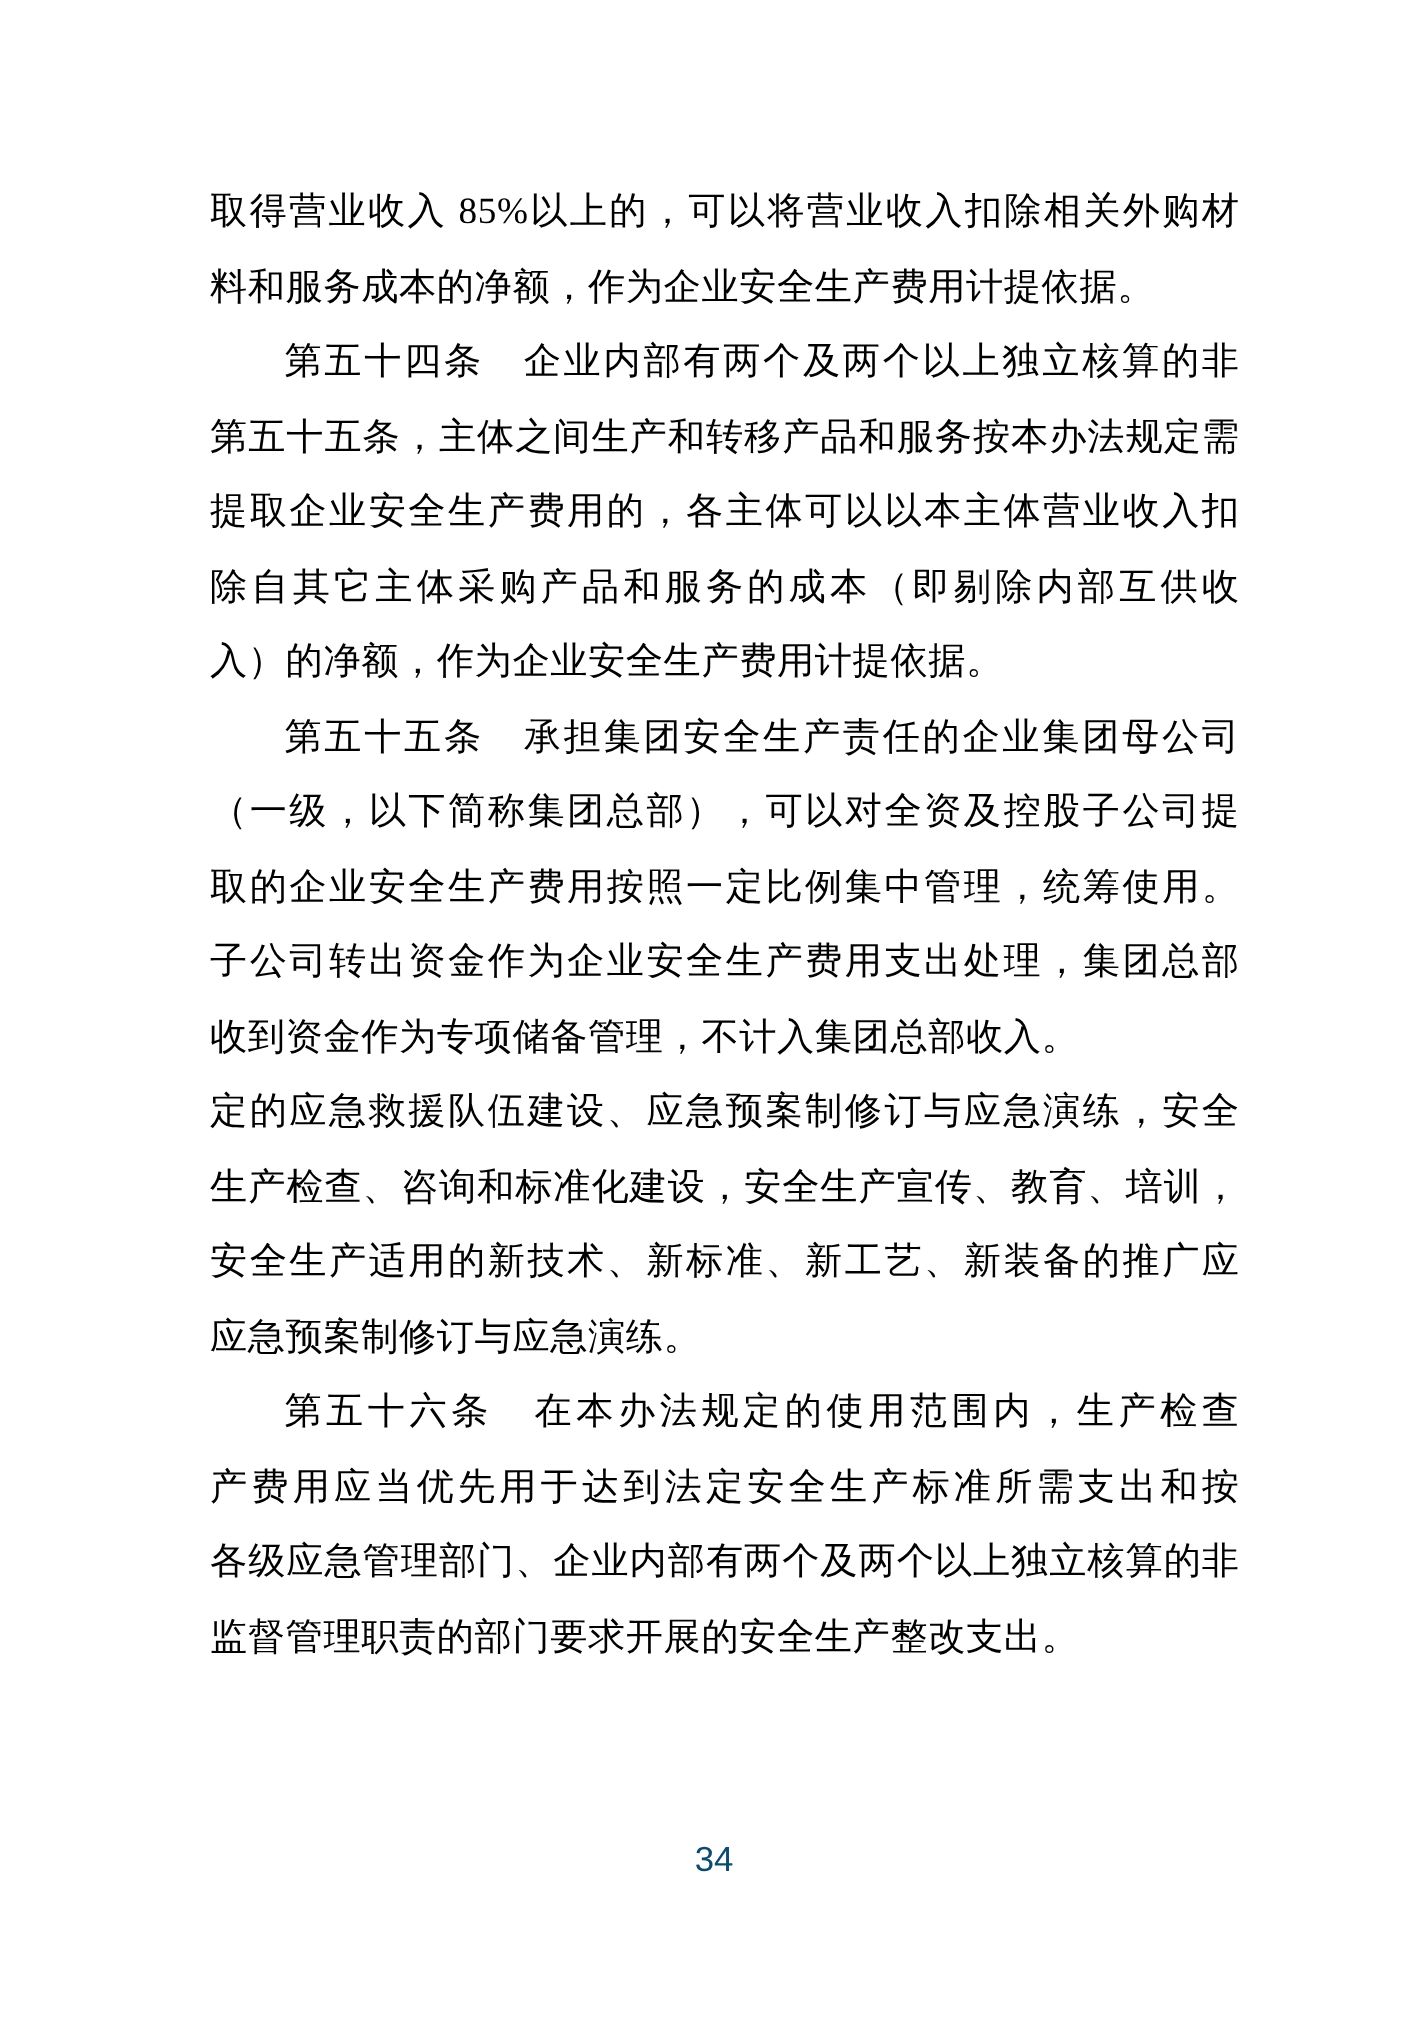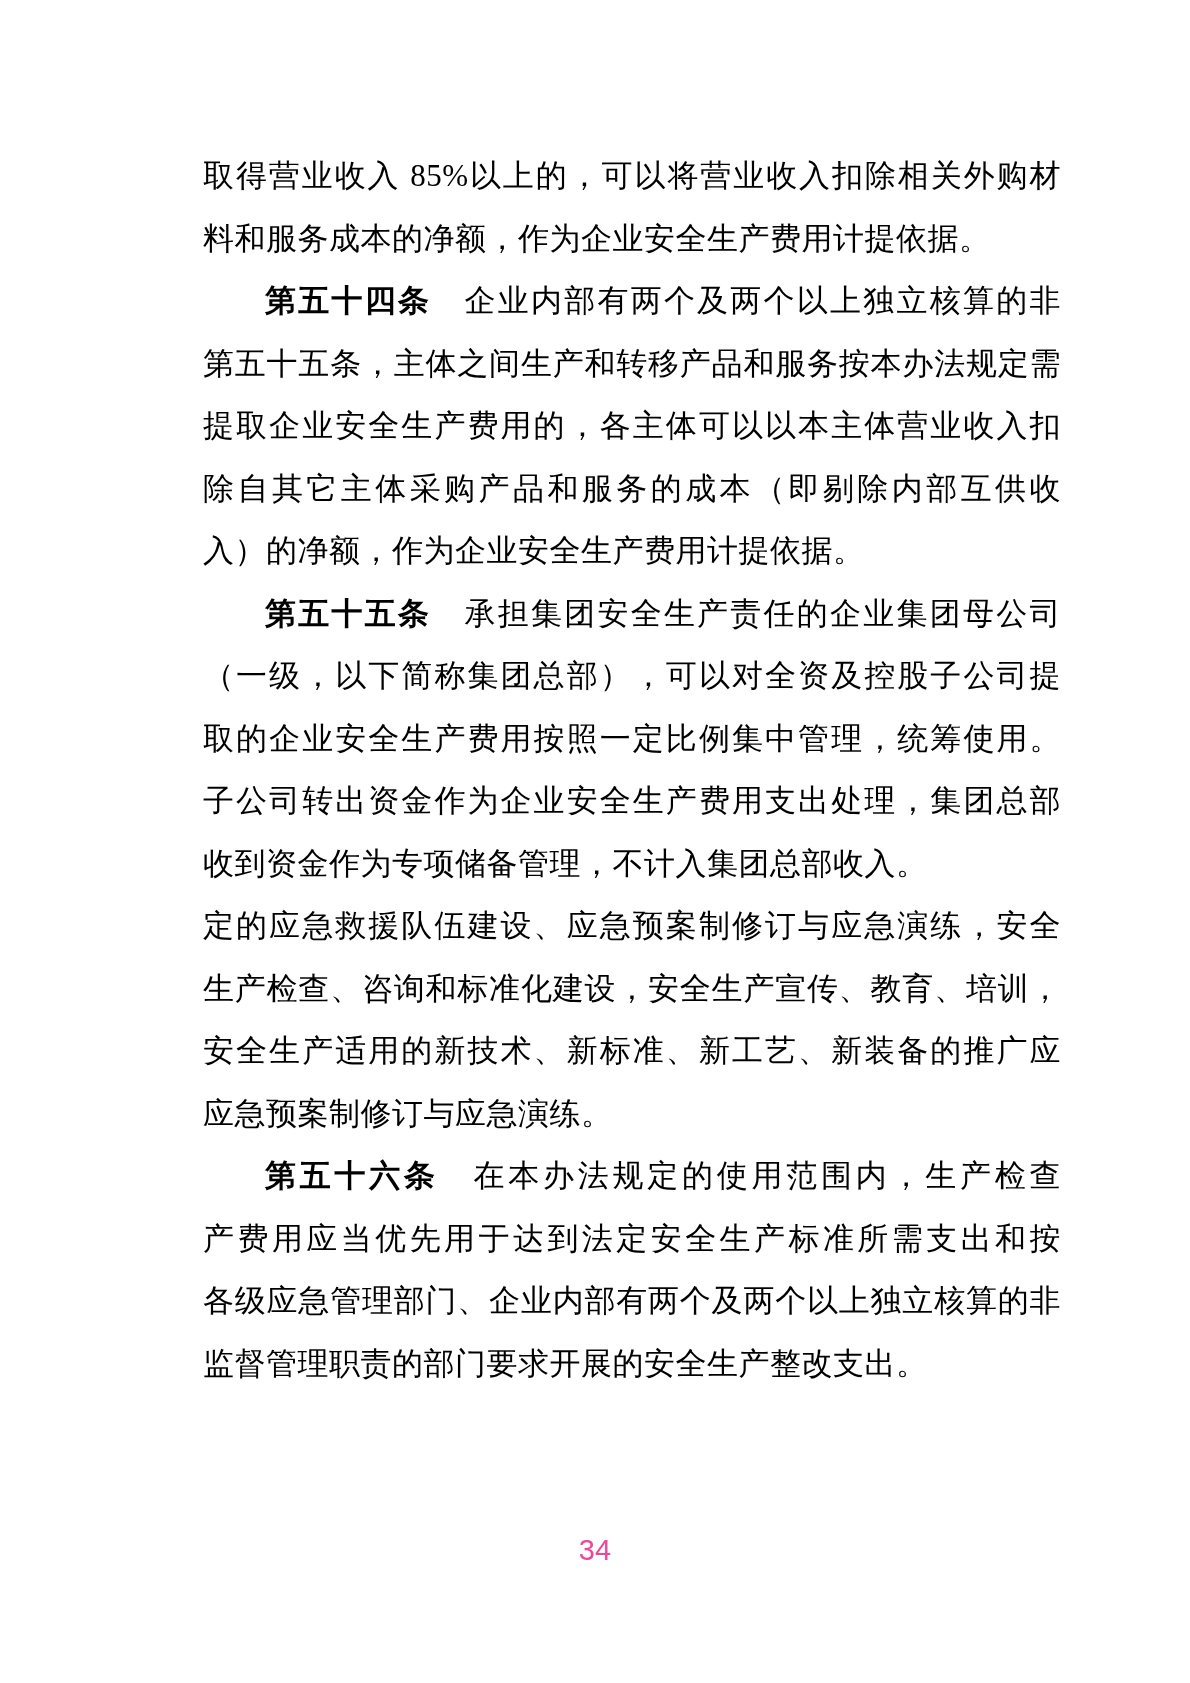--- a/index.html
+++ b/index.html
@@ -15,53 +15,52 @@
     background: #ffffff;
     color: #000000;
     font-family: "Liberation Serif", serif;
     overflow: hidden;
   }
   .text-block {
     position: absolute;
     left: 175px;
     top: 145px;
     width: 858px;
-    margin-left: 28px;
   }
   .line {
     font-size: 31px;
     line-height: 62.5px;
     height: 62.5px;
     text-align: justify;
     text-align-last: justify;
     letter-spacing: 0.5px;
     overflow: visible;
   }
   .line.last {
     text-align-last: left;
   }
   .line.indent {
     text-indent: 62px;
   }
   .seg {
     font-weight: normal;
   }
   .seg.bold {
-    font-weight: bold;
+    font-weight: normal;
   }
   .page-number {
     position: absolute;
     top: 1532px;
     left: 0;
     width: 100%;
     text-align: center;
     font-family: "Liberation Sans", sans-serif;
     font-size: 29px;
     line-height: 36px;
-    color: #ec4899;
+    color: #0c4a6e;
   }
 </style>
 </head>
 <body>
 
 <div class="page">
   <div class="text-block">
       <div class="line"><span class="seg">取得营业收入 85%以上的，可以将营业收入扣除相关外购材</span></div>
       <div class="line last"><span class="seg">料和服务成本的净额，作为企业安全生产费用计提依据。</span></div>
       <div class="line indent"><span class="seg bold">第五十四条</span><span class="seg">　企业内部有两个及两个以上独立核算的非</span></div>

